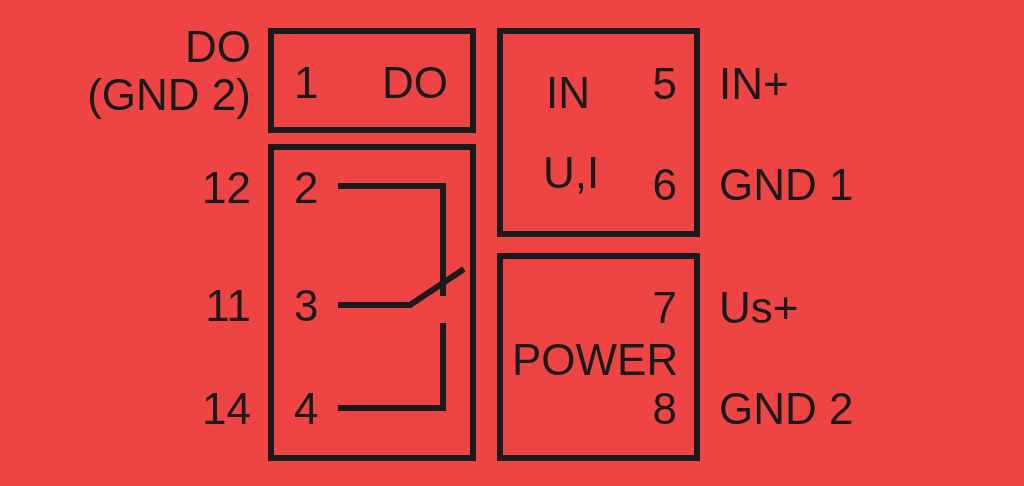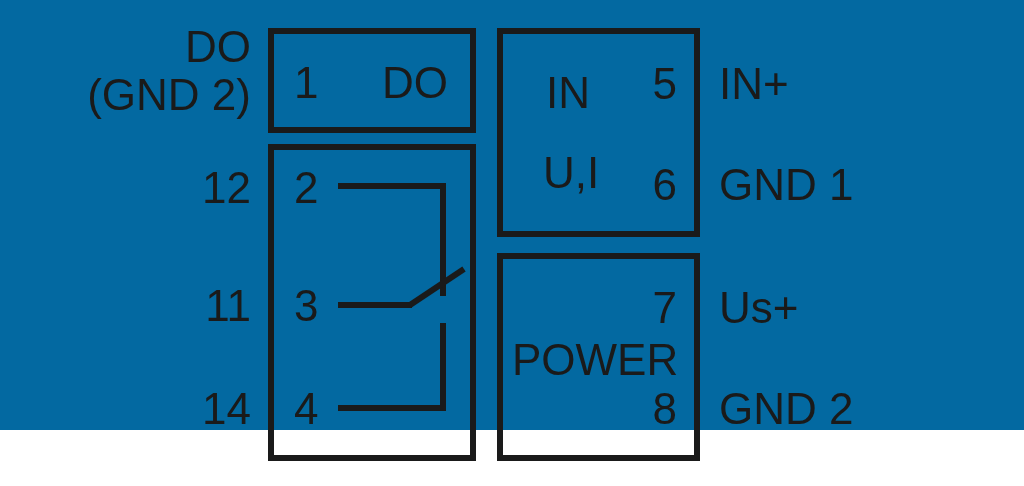--- a/index.html
+++ b/index.html
@@ -10,22 +10,22 @@
   }
   body {
     width: 1024px;
     height: 486px;
     font-family: "Liberation Sans", sans-serif;
     overflow: hidden;
   }
   #diagram-root {
     position: relative;
     width: 1024px;
-    height: 430px;
-    background: #0369a1;
+    height: 486px;
+    background: #ef4444;
   }
   svg#schematic {
     display: block;
     width: 1024px;
     height: 486px;
   }
   .box-stroke {
     fill: none;
     stroke: #1a1a1a;
     stroke-width: 6;

